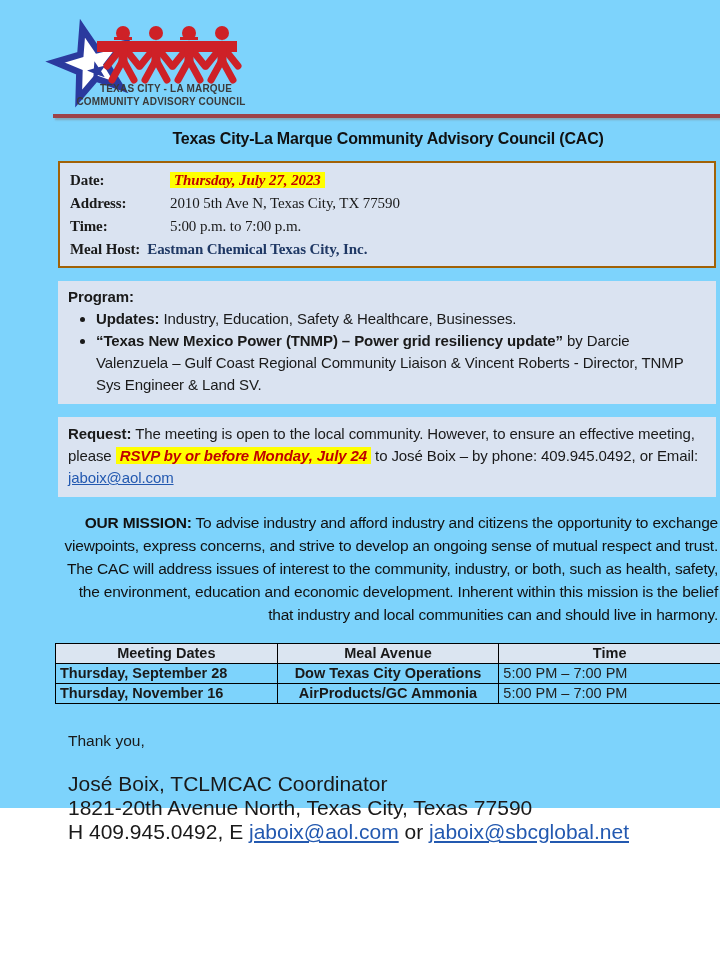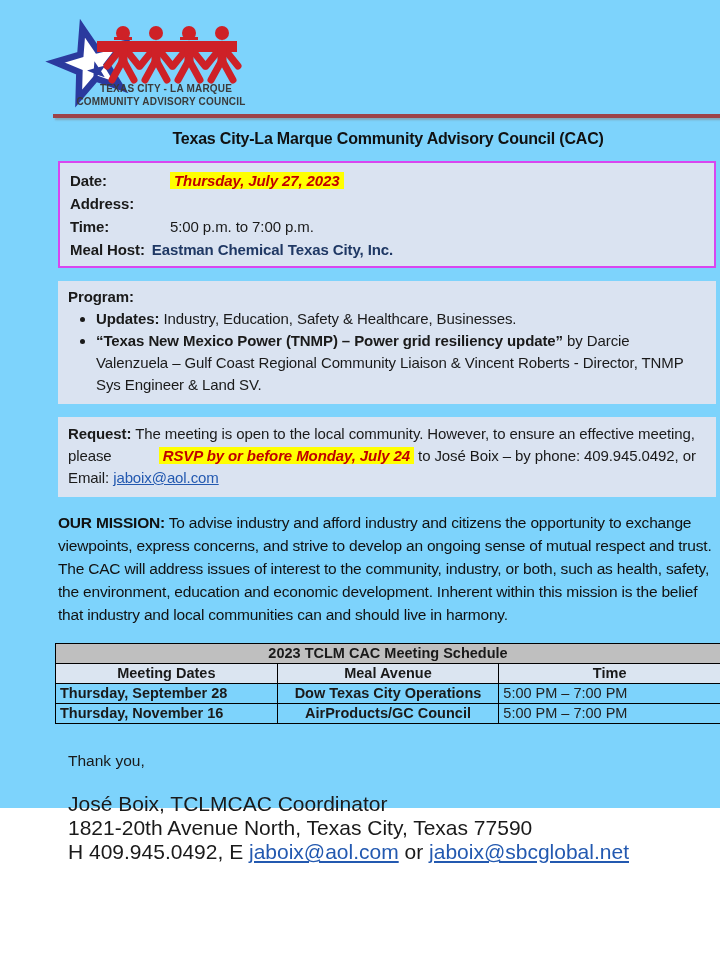--- a/index.html
+++ b/index.html
@@ -19,41 +19,41 @@
            box-shadow:2px 2px 2px rgba(130,130,130,.55);}
 
   
   .title{margin:12px 0 0;text-align:center;font-size:16px;font-weight:bold;
          letter-spacing:-0.2px;color:#111;}
   .subtitle{margin:3px 0 0;text-align:center;font-size:16px;font-weight:bold;
             font-style:italic;color:#111;}
 
   
   .box{background:#DAE3F1;margin:13px 32px 0 30px;font-size:15px;letter-spacing:-0.1px;}
-  .info-box{border:2px solid #d946ef;padding:6px 12px 5px 10px;}
+  .info-box{border:2px solid #a16207;padding:6px 12px 5px 10px;font-family:Liberation Serif, serif;}
   .info-row{display:flex;line-height:23px;}
   .info-label{font-weight:bold;width:100px;flex:0 0 100px;}
   .info-row.tight .info-label{width:auto;flex:0 0 auto;margin-right:7px;}
   .v-date{background:#FFFF00;color:#C00000;font-weight:bold;font-style:italic;padding:0 4px;}
   .v-loc{font-weight:bold;font-style:italic;}
   .v-host{font-weight:bold;color:#1F3864;}
 
   .program-box{padding:5px 12px 8px 10px;line-height:22px;}
   .prog-head{font-weight:bold;}
   .program-box ul{margin:0;padding:0 0 0 28px;list-style:disc;}
   .b{font-weight:bold;}
 
   .request-box{padding:6px 12px 8px 10px;line-height:22px;}
   .request-box p{margin:0;}
-  .hl{background:#FFFF00;color:#C00000;font-weight:bold;font-style:italic;padding:0 4px;margin-left:43px;}
+  .hl{background:#FFFF00;color:#C00000;font-weight:bold;font-style:italic;padding:0 4px;}
   a.link{color:#2359B0;text-decoration:underline;cursor:pointer;}
 
   
   .mission{margin:14px 30px 0 30px;font-size:15.5px;line-height:23px;
-           letter-spacing:-0.2px;color:#111;}
+           letter-spacing:-0.2px;color:#111;text-align:right;}
 
   
   table.sched{border-collapse:collapse;margin:17px 0 0 27px;width:666px;
               font-size:14.5px;table-layout:fixed;}
   table.sched th,table.sched td{border:1.5px solid #000;padding:0 4px;line-height:19px;}
   .t-title{background:#BFBFBF;font-weight:bold;text-align:center;}
   .t-head{background:#DBE5F1;font-weight:bold;text-align:center;margin-top:18px;}
   .c-date{width:228px;font-weight:bold;text-align:left;}
   .c-host{width:258px;font-weight:bold;text-align:center;}
   .c-time{width:172px;font-weight:normal;text-align:left;padding-left:7px;color:#222;}
@@ -112,20 +112,21 @@
 
   <div class="title">Texas City-La Marque Community Advisory Council (CAC)</div>
 
   <div class="box info-box">
     <div class="info-row">
       <span class="info-label">Date:</span>
       <span><span class="v-date">Thursday, July 27, 2023</span></span>
     </div>
     <div class="info-row">
       <span class="info-label">Address:</span>
+      <span>2010 5th Ave N, Texas City, TX 77590</span>
     </div>
     <div class="info-row">
       <span class="info-label">Time:</span>
       <span>5:00 p.m. to 7:00 p.m.</span>
     </div>
     <div class="info-row tight">
       <span class="info-label">Meal Host:</span>
       <span class="v-host">Eastman Chemical Texas City, Inc.</span>
     </div>
   </div>
@@ -144,35 +145,32 @@
     </p>
   </div>
 
   <p class="mission">
     <span class="b">OUR MISSION:</span><span> To advise industry and afford industry and citizens the opportunity to exchange viewpoints, express concerns, and strive to develop an ongoing sense of mutual respect and trust.  The CAC will address issues of interest to the community, industry, or both, such as health,  safety, the environment, education and economic development.  Inherent within this mission is the belief that industry and local communities can and should live in harmony.</span>
   </p>
 
   <table class="sched">
     <tbody>
       <tr>
-        <th class="t-title" colspan="3">2023 TCLM CAC Meeting Schedule</th>
-      </tr>
-      <tr>
         <th class="t-head">Meeting Dates</th>
         <th class="t-head">Meal Avenue</th>
         <th class="t-head">Time</th>
       </tr>
       <tr>
         <td class="c-date">Thursday, September 28</td>
         <td class="c-host">Dow Texas City Operations</td>
         <td class="c-time">5:00 PM – 7:00 PM</td>
       </tr>
       <tr>
         <td class="c-date">Thursday, November 16</td>
-        <td class="c-host">AirProducts/GC Council</td>
+        <td class="c-host">AirProducts/GC Ammonia</td>
         <td class="c-time">5:00 PM – 7:00 PM</td>
       </tr>
     </tbody>
   </table>
 
   <p class="thanks">Thank you,</p>
   <div class="sig">
     <div>José Boix, TCLMCAC Coordinator</div>
     <div>1821-20th Avenue North, Texas City, Texas  77590</div>
     <div>

